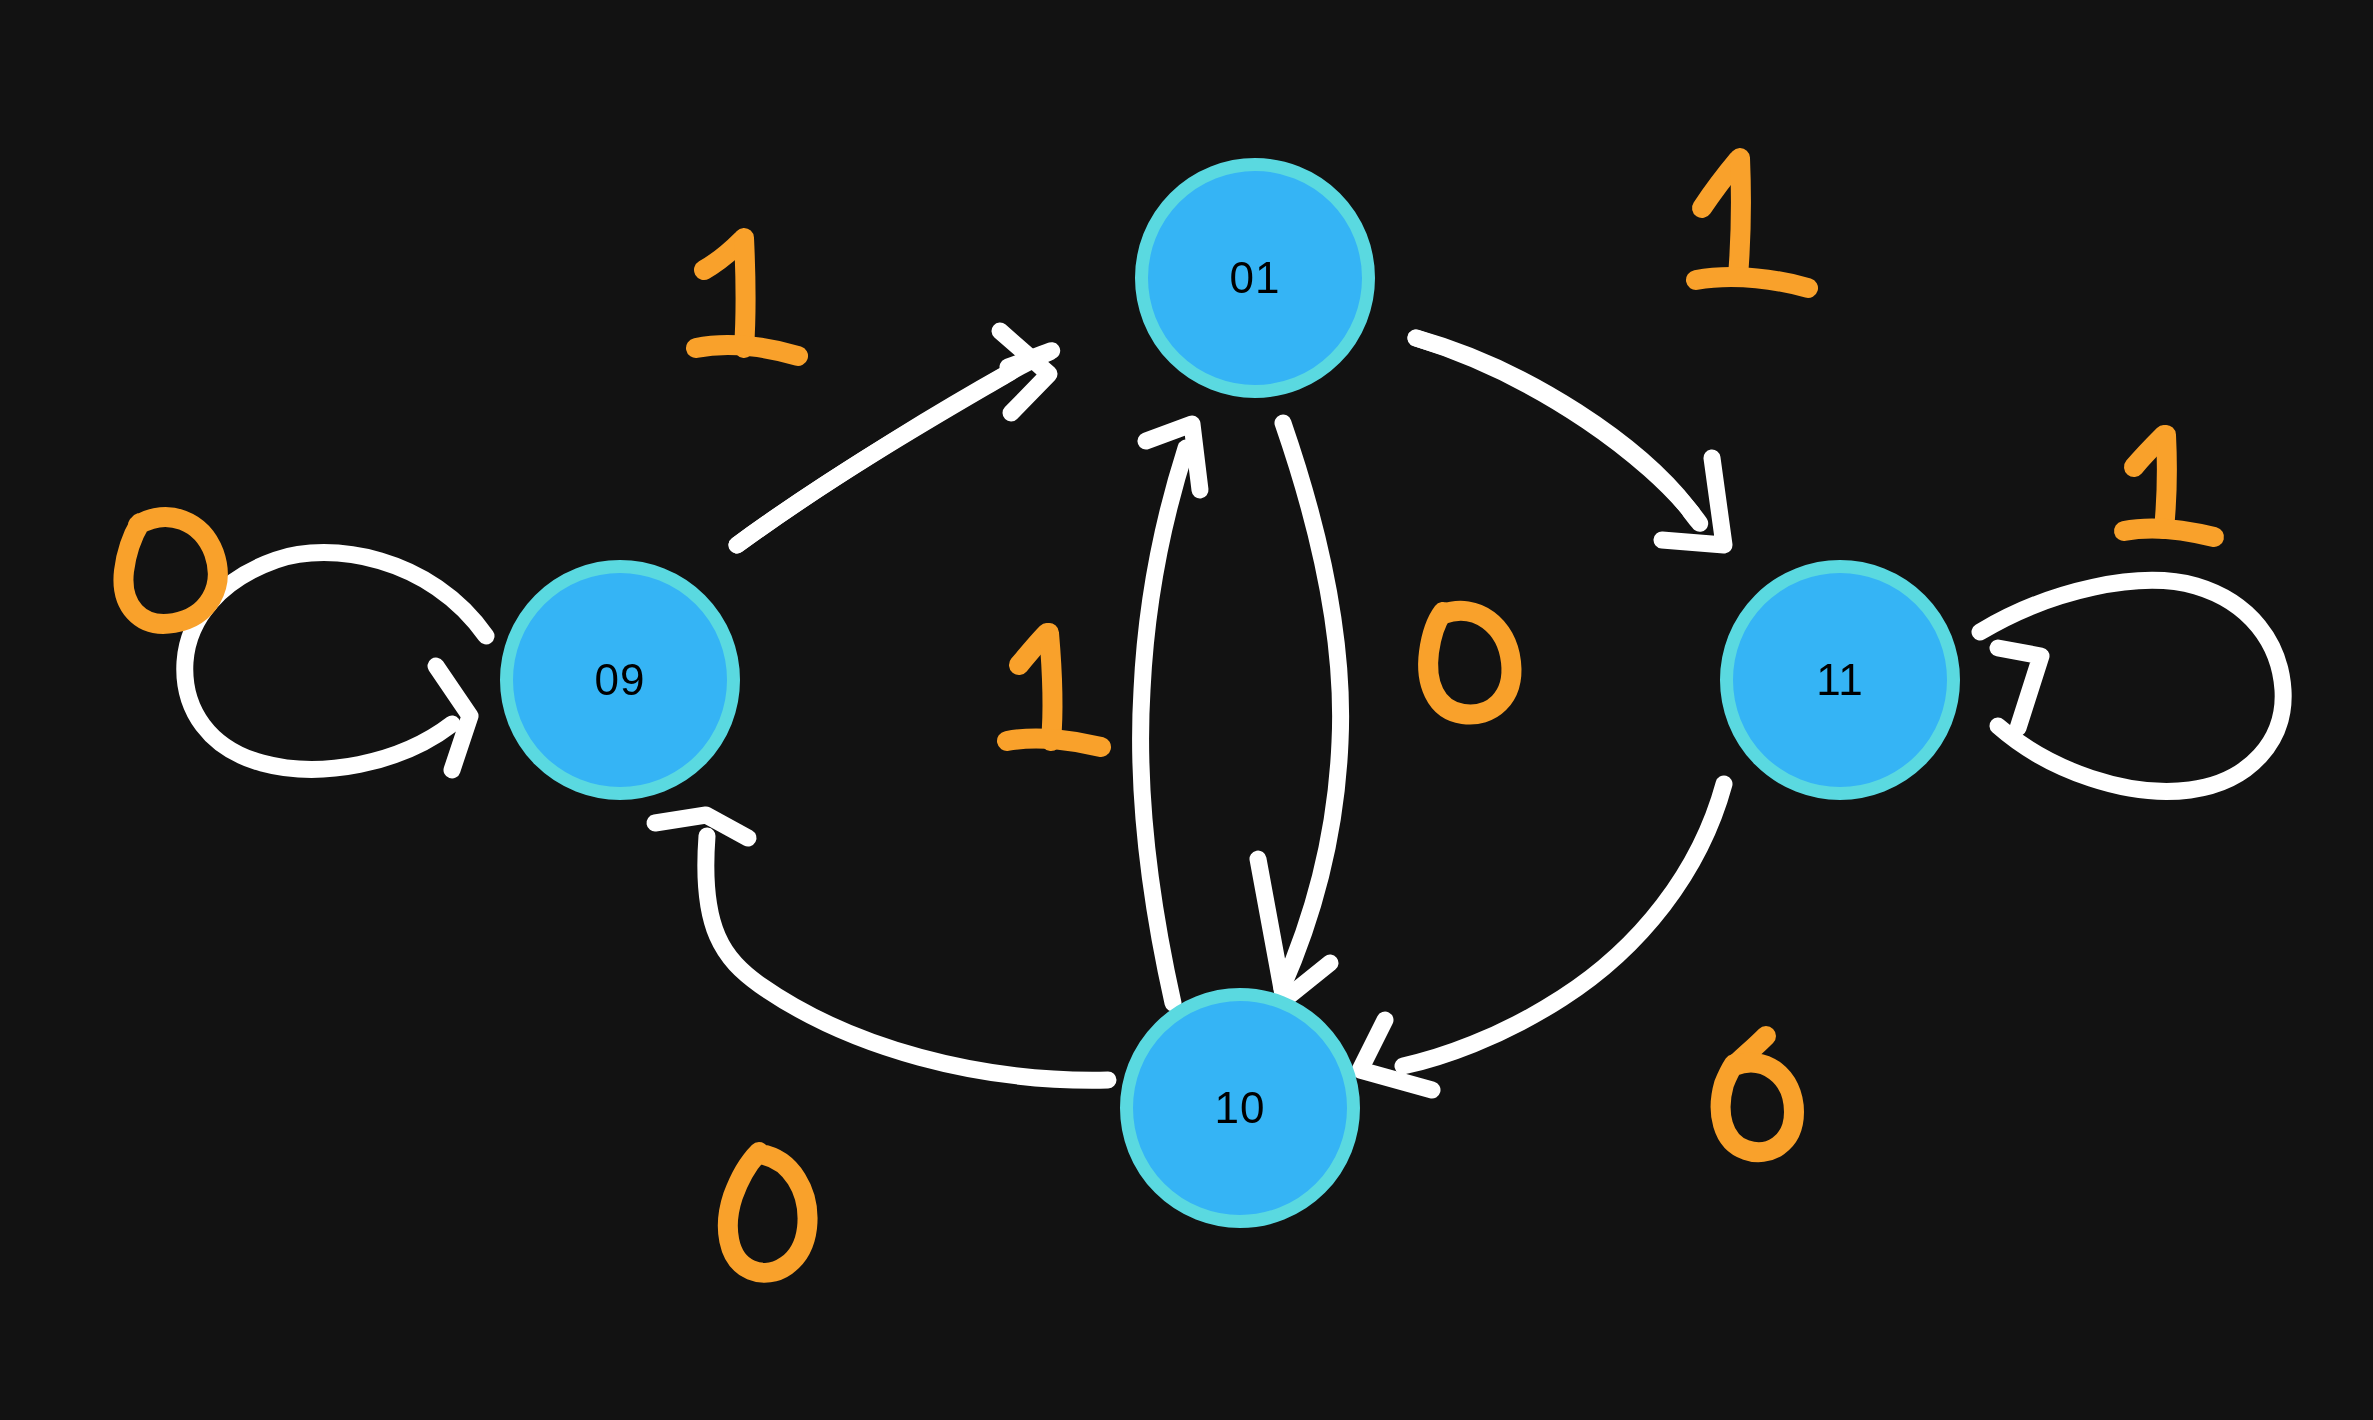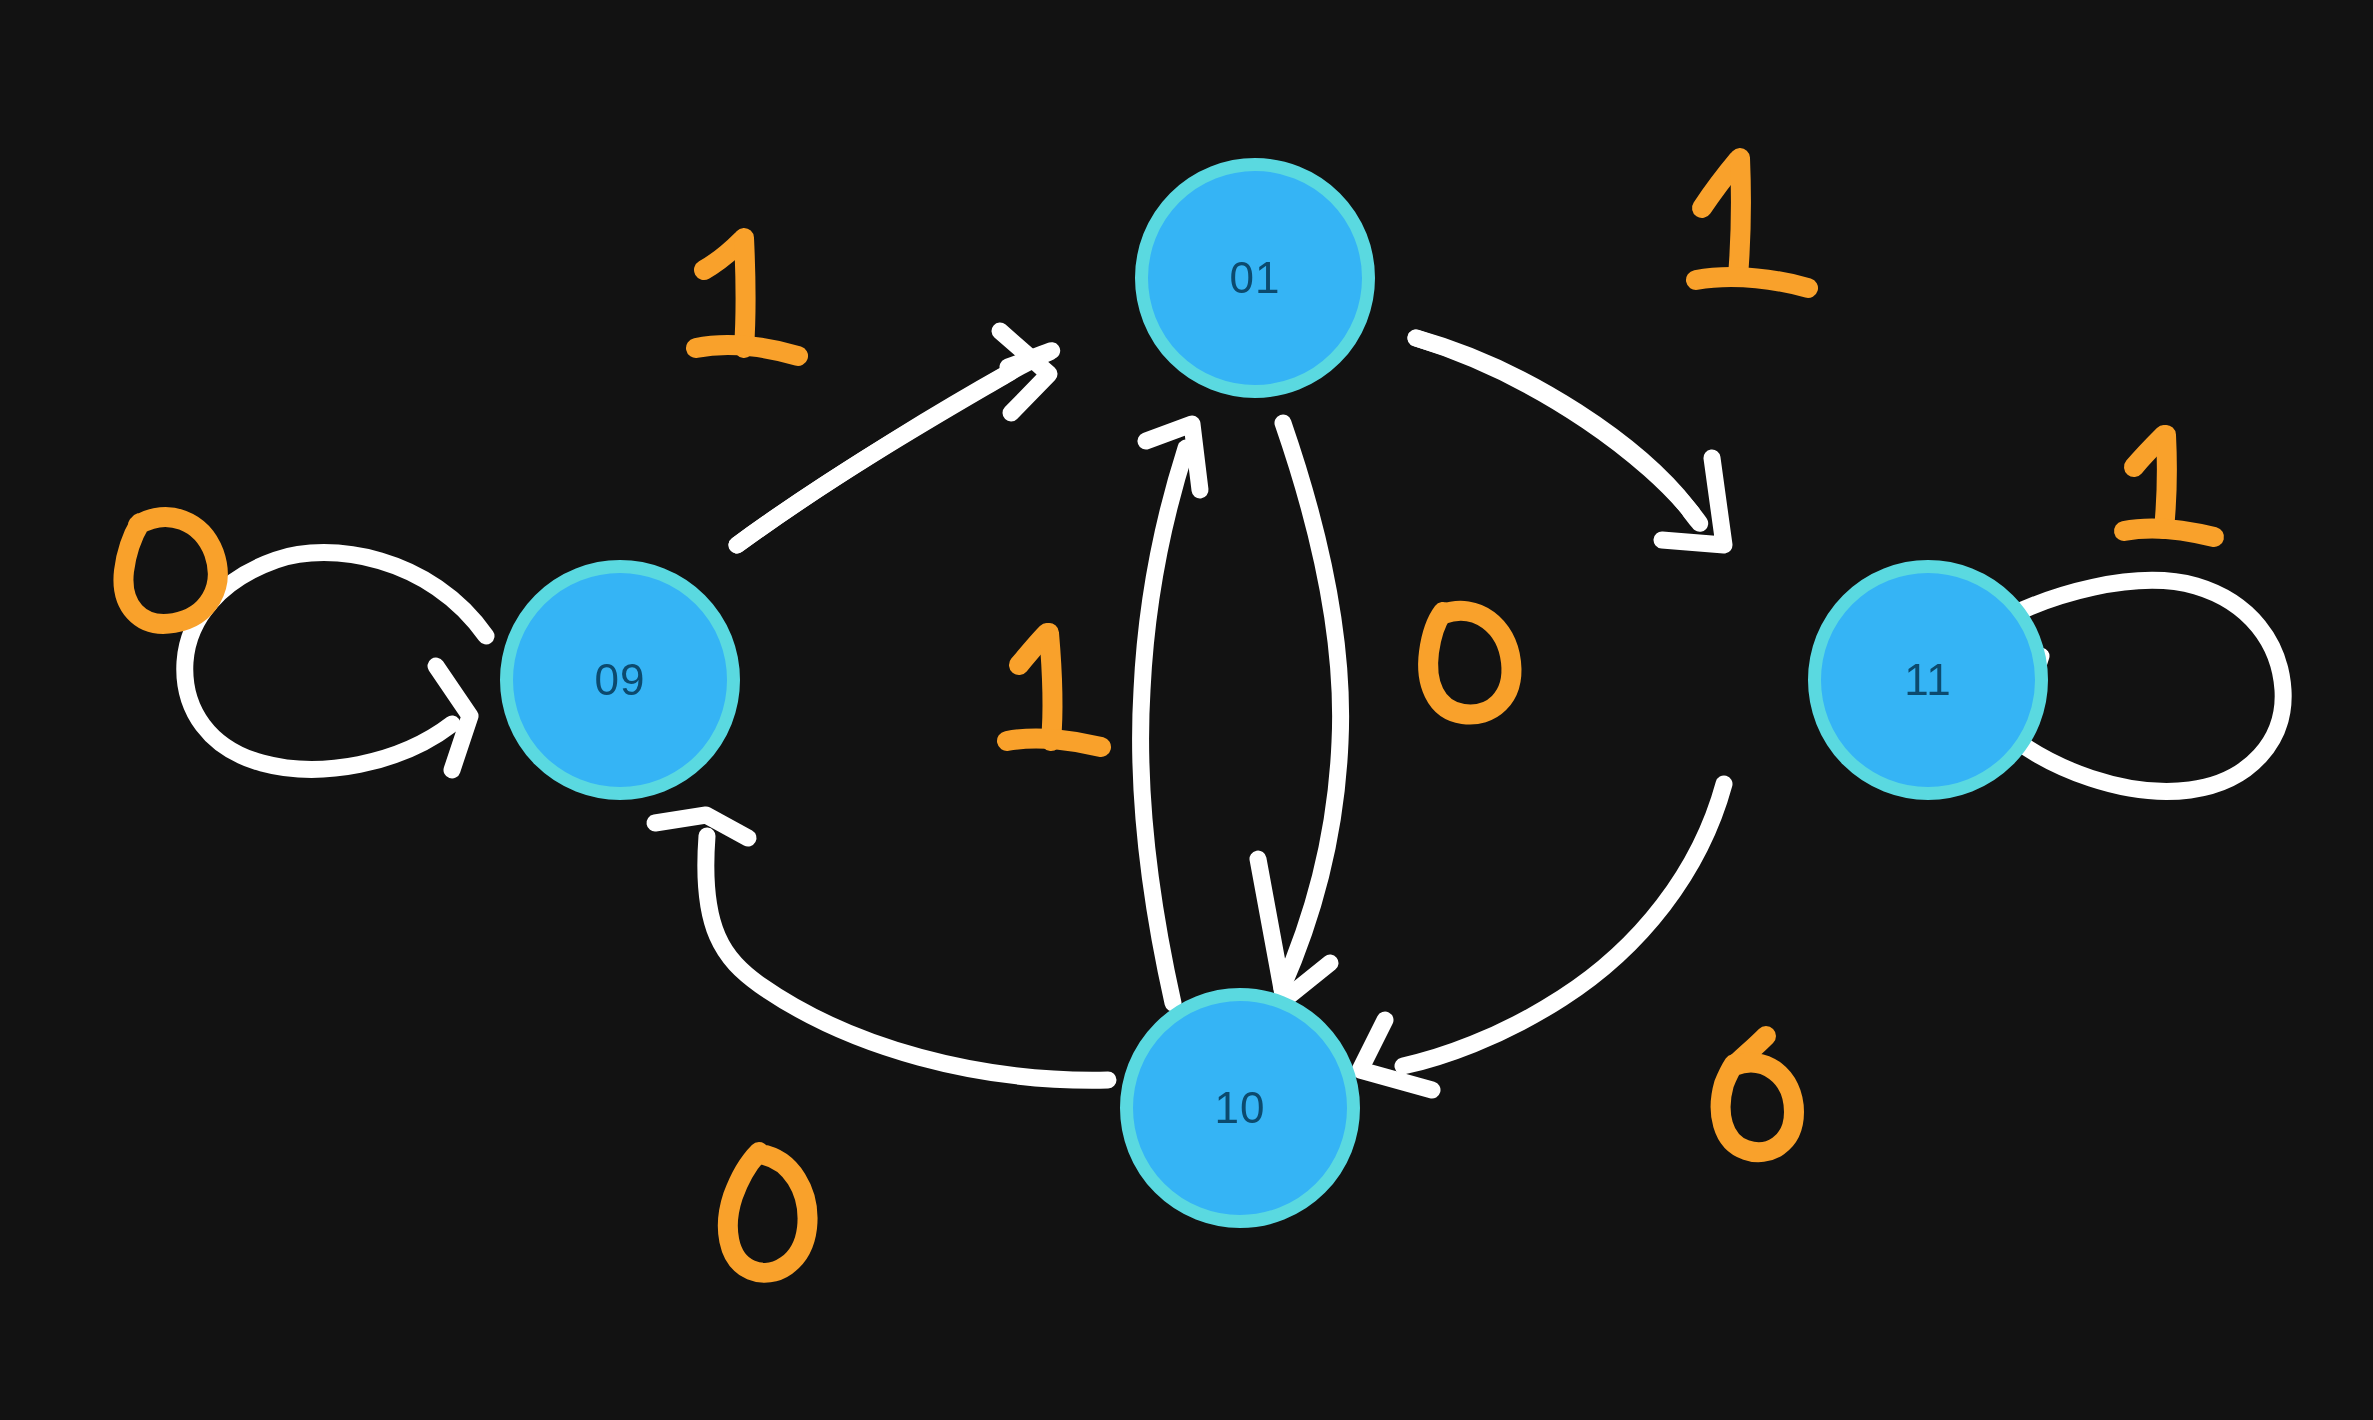--- a/index.html
+++ b/index.html
@@ -25,21 +25,21 @@
     position: absolute;
     border-radius: 50%;
     background: #35b4f5;
     border: 13px solid #5ad9e0;
     box-sizing: border-box;
     display: flex;
     align-items: center;
     justify-content: center;
   }
   .node-label {
-    color: #0c4a6e;
+    color: #000000;
     font-size: 44px;
     font-weight: 400;
     letter-spacing: 1px;
     line-height: 1;
     user-select: none;
   }
   .edge-label {
     position: absolute;
     color: #f9a12b;
     line-height: 1;
@@ -103,21 +103,21 @@
   </svg>
 
   <div class="node" style="left:500px; top:560px; width:240px; height:240px;">
     <span class="node-label">09</span>
   </div>
 
   <div class="node" style="left:1135px; top:158px; width:240px; height:240px;">
     <span class="node-label">01</span>
   </div>
 
-  <div class="node" style="left:1808px; top:560px; width:240px; height:240px;">
+  <div class="node" style="left:1720px; top:560px; width:240px; height:240px;">
     <span class="node-label">11</span>
   </div>
 
   <div class="node" style="left:1120px; top:988px; width:240px; height:240px;justify-content:center;">
     <span class="node-label">10</span>
   </div>
 
   <div class="edge-label" style="left:680px; top:220px;">
     <svg width="140" height="160" viewBox="0 0 140 160" aria-hidden="true">
       <g fill="none" stroke="#f9a12b" stroke-width="20" stroke-linecap="round" stroke-linejoin="round">

